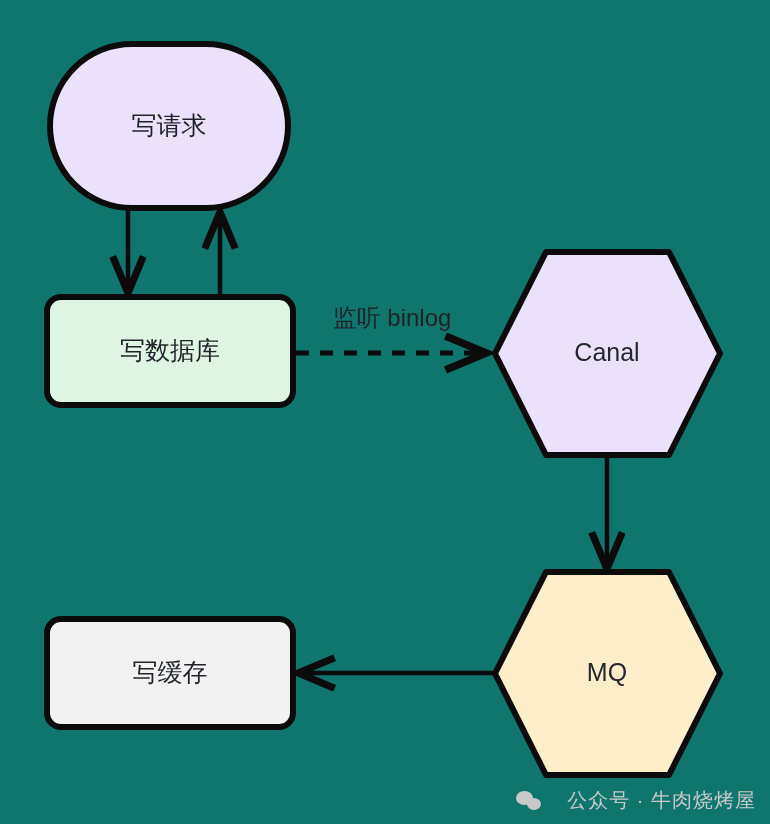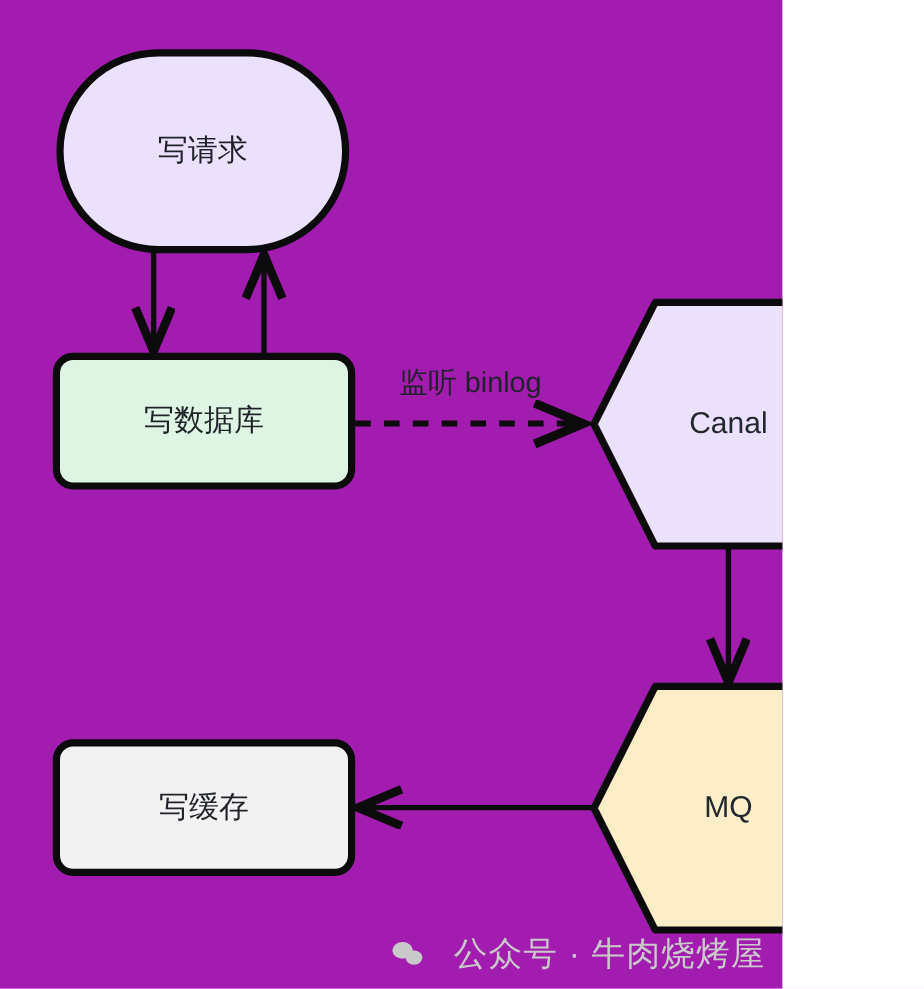--- a/index.html
+++ b/index.html
@@ -5,23 +5,23 @@
   html, body {
     margin: 0;
     padding: 0;
     background: #ffffff;
   }
   body {
     font-family: "Liberation Sans", "DejaVu Sans", sans-serif;
   }
   #canvas {
     position: relative;
-    width: 652px;
+    width: 770px;
     height: 824px;
-    background: #a21caf;
+    background: #0f766e;
     overflow: hidden;
   }
   #diagram-svg {
     position: absolute;
     left: 0;
     top: 0;
     width: 770px;
     height: 824px;
   }
   .node-label {
@@ -62,21 +62,21 @@
     stroke-dasharray: 13 11;
   }
   .watermark {
     position: absolute;
     right: 14px;
     bottom: 10px;
     display: flex;
     align-items: center;
     gap: 25px;
     color: #c9c9c9;
-    font-size: 28px;
+    font-size: 20px;
     font-family: "Liberation Sans", "DejaVu Sans", sans-serif;
     letter-spacing: 1px;
     user-select: none;
   }
   .watermark .wechat-glyph {
     display: inline-block;
     width: 26px;
     height: 22px;
     position: relative;
   }

